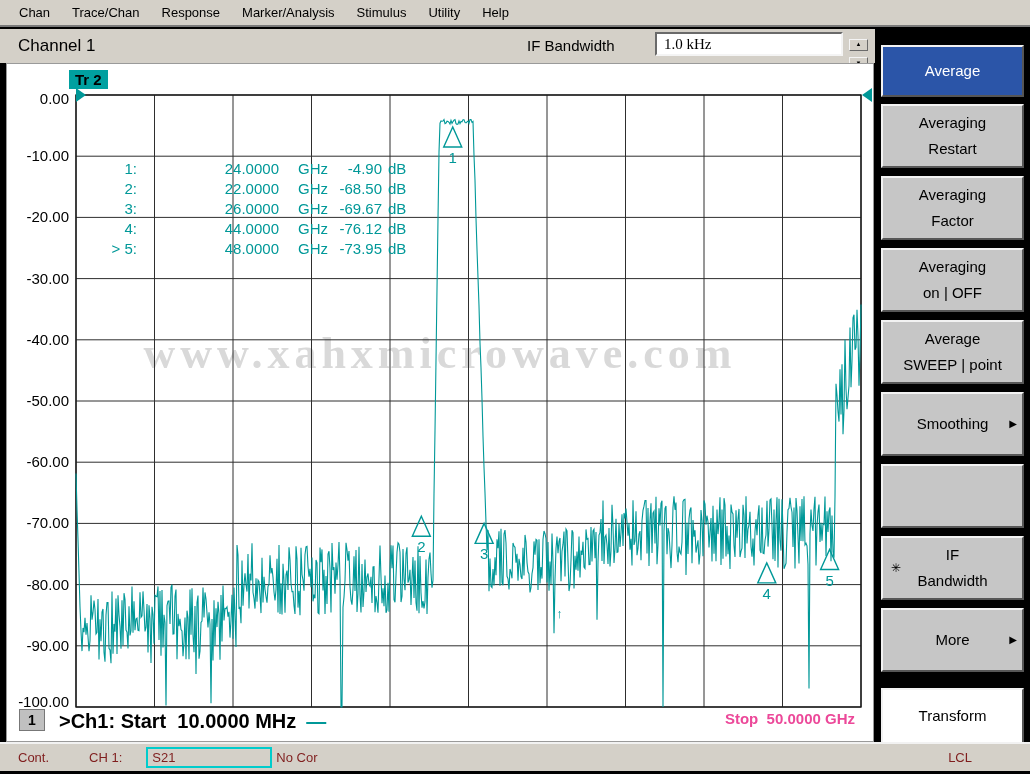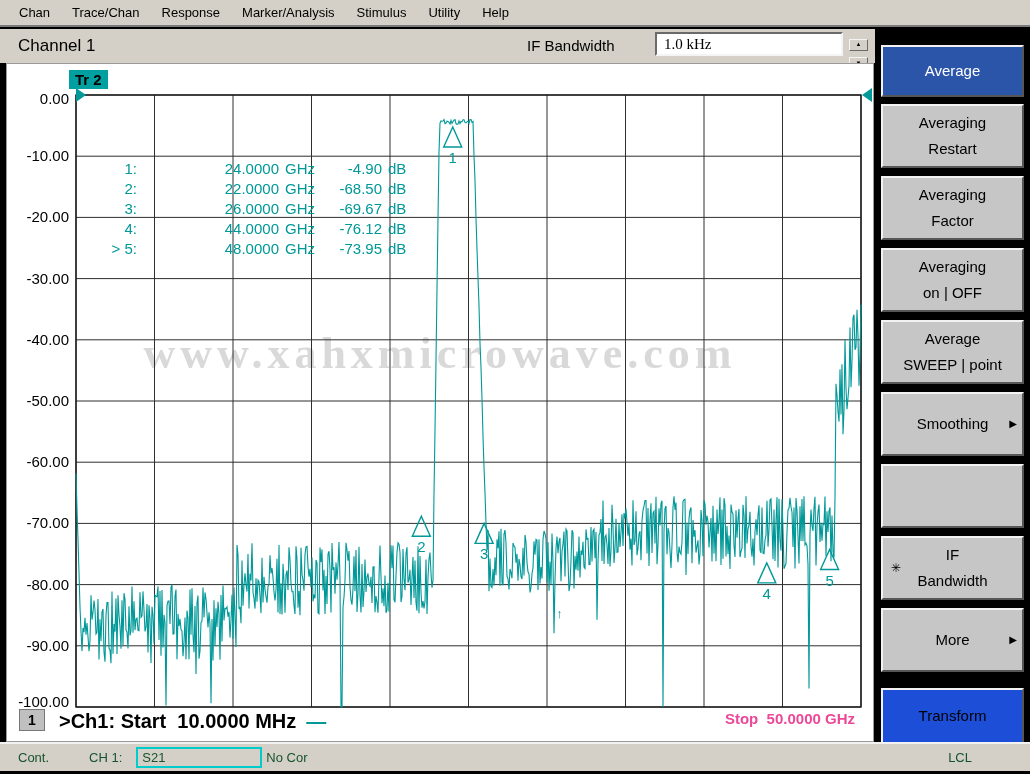--- a/index.html
+++ b/index.html
@@ -58,21 +58,21 @@
   .trace-label {
     position:absolute; left:124px; top:6px; z-index:3; color:#009898;
     font-size:15px; font-weight:bold; height:19px; line-height:19px; white-space:pre;
   }
   .readout {
     position:absolute; left:60px; top:95px; z-index:3; color:#009898; font-size:15px;
     display:grid; grid-template-columns:70px 142px 45px 58px 30px; line-height:20px;
   }
   .readout .rl { text-align:right; white-space:pre; }
   .readout .rf { text-align:right; }
-  .readout .ru { text-align:left; padding-left:6px; }
+  .readout .ru { text-align:left; padding-left:19px; }
   .readout .rv { text-align:right; }
   .readout .rdb { padding-left:6px; }
   .ch-box {
     position:absolute; left:12px; top:645px; z-index:3; width:24px; height:20px;
     background:#c0c0c0; border:1px solid #777; text-align:center;
     font-size:14px; font-weight:bold; line-height:20px; color:#000;
   }
   .start-label {
     position:absolute; left:52px; top:646px; z-index:3; font-size:20px; font-weight:bold;
     color:#000; white-space:pre;
@@ -86,31 +86,31 @@
   .sidebar { position:absolute; left:875px; top:39px; width:155px; height:715px; background:#000; }
   .skey {
     position:absolute; left:6px; width:143px; box-sizing:border-box;
     background:#c6c6c6; border:2px solid; border-color:#f2f2f2 #565656 #565656 #f2f2f2;
     display:flex; flex-direction:column; align-items:center; justify-content:center;
     font-size:15px; line-height:26px; color:#000; text-align:center; cursor:default;
   }
   .skey .arrow { position:absolute; right:5px; top:50%; transform:translateY(-50%); font-size:10px; }
   .skey .ast   { position:absolute; left:8px;  top:50%; transform:translateY(-50%); font-size:12px; }
   .skey-active { background:#2b55a8; color:#fff; }
-  .skey-light  { background:#1d4ed8; }
+  .skey-light  { background:#ffffff; }
   
   .statusbar {
     position:absolute; left:0; top:742px; width:1030px; height:29px;
     background:#d4d0c8; border-top:2px solid #f2f2f2; box-sizing:border-box;
-    display:flex; align-items:center; font-size:13px; color:#14532d;
+    display:flex; align-items:center; font-size:13px; color:#7f1d1d;
   }
   .sb-cont { margin-left:18px; }
   .sb-ch { margin-left:40px; }
   .sb-meas {
-    margin-left:14px; width:118px; height:17px; line-height:17px;
+    margin-left:24px; width:118px; height:17px; line-height:17px;
     border:2px solid #00cccc; padding-left:4px; background:#d4d0c8;
   }
   .sb-cor { margin-left:4px; }
   .sb-lcl { margin-left:auto; margin-right:58px; }
   .bottom-strip { position:absolute; left:0; top:771px; width:1030px; height:3px; background:#000; }
 </style>
 </head>
 <body>
 
 <div class="menubar">

